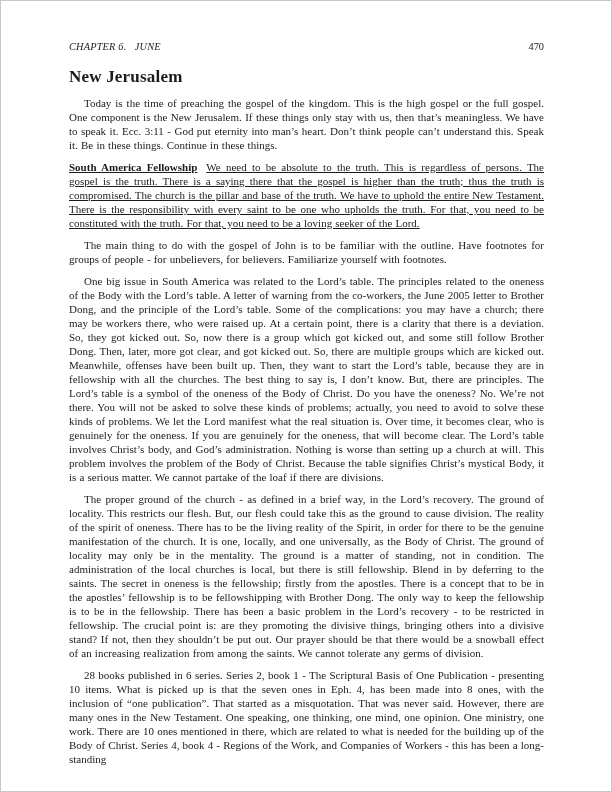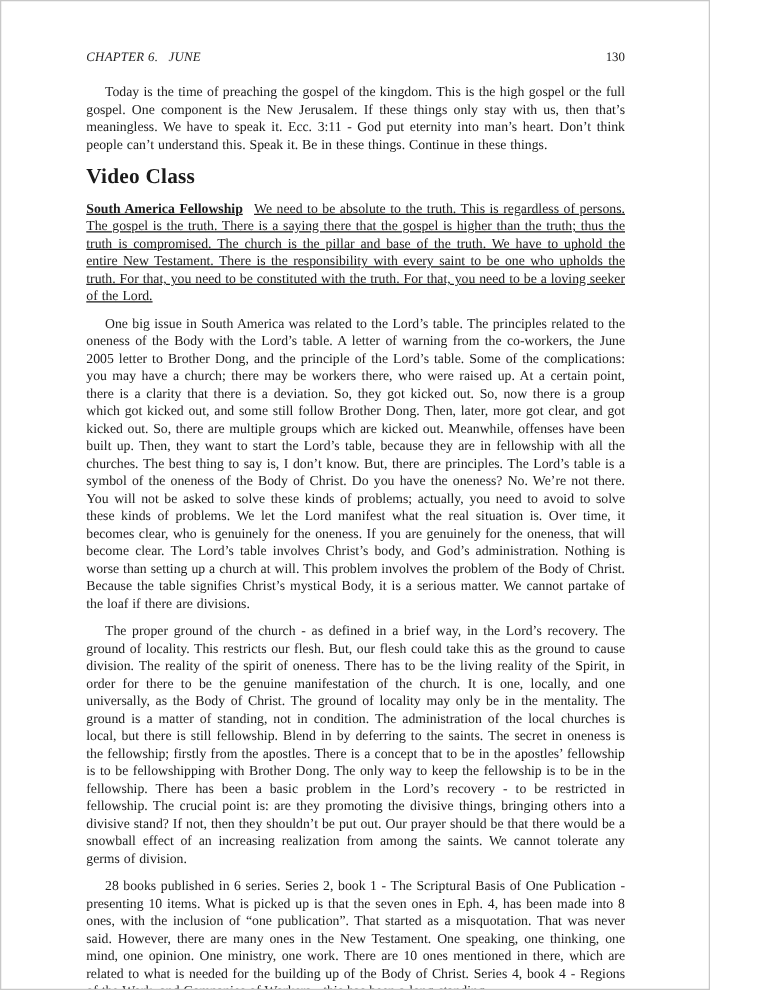--- a/index.html
+++ b/index.html
@@ -1,21 +1,21 @@
 <!DOCTYPE html>
 <html><head>
 <meta charset="utf-8">
 <style>
   html, body {
     margin: 0;
     padding: 0;
     background: #ffffff;
   }
   .page {
-    width: 568px;
+    width: 612px;
     height: 792px;
     box-sizing: border-box;
     background: #ffffff;
     border: 1px solid #c8c8c8;
     padding: 40px 67px 0 68px;
     overflow: hidden;
     color: #1b1b1b;
     font-family: "Liberation Serif", serif;
   }
   .running-header {
@@ -60,23 +60,24 @@
   }
   .italic {
   }
 </style>
 </head>
 <body>
 
 <div class="page">
   <div class="running-header">
     <span class="rh-left">CHAPTER 6.   JUNE</span>
-    <span class="rh-right">130</span>
+    <span class="rh-right">470</span>
   </div>
   <div id="document-body">
+      <h1 class="section-title">New Jerusalem</h1>
       <p class="para"><span>Today is the time of preaching the gospel of the kingdom. This is the high gospel or the full gospel. One component is the New Jerusalem. If these things only stay with us, then that’s meaningless. We have to speak it. Ecc. 3:11 - God put eternity into man’s heart. Don’t think people can’t understand this. Speak it. Be in these things. Continue in these things.</span></p>
-      <h1 class="section-title">Video Class</h1>
       <p class="para no-indent"><span class="bold-lead">South America Fellowship</span><span>We need to be absolute to the truth. This is regardless of persons. The gospel is the truth. There is a saying there that the gospel is higher than the truth; thus the truth is compromised. The church is the pillar and base of the truth. We have to uphold the entire New Testament. There is the responsibility with every saint to be one who upholds the truth. For that, you need to be constituted with the truth. For that, you need to be a loving seeker of the Lord.</span></p>
+      <p class="para"><span>The main thing to do with the gospel of John is to be familiar with the outline. Have footnotes for groups of people - for unbelievers, for believers. Familiarize yourself with footnotes.</span></p>
       <p class="para"><span>One big issue in South America was related to the Lord’s table. The principles related to the oneness of the Body with the Lord’s table. A letter of warning from the co-workers, the June 2005 letter to Brother Dong, and the principle of the Lord’s table. Some of the complications: you may have a church; there may be workers there, who were raised up. At a certain point, there is a clarity that there is a deviation. So, they got kicked out. So, now there is a group which got kicked out, and some still follow Brother Dong. Then, later, more got clear, and got kicked out. So, there are multiple groups which are kicked out. Meanwhile, offenses have been built up. Then, they want to start the Lord’s table, because they are in fellowship with all the churches. The best thing to say is, I don’t know. But, there are principles. The Lord’s table is a symbol of the oneness of the Body of Christ. Do you have the oneness? No. We’re not there. You will not be asked to solve these kinds of problems; actually, you need to avoid to solve these kinds of problems. We let the Lord manifest what the real situation is. Over time, it becomes clear, who is genuinely for the oneness. If you are genuinely for the oneness, that will become clear. The Lord’s table involves Christ’s body, and God’s administration. Nothing is worse than setting up a church at will. This problem involves the problem of the Body of Christ. Because the table signifies Christ’s mystical Body, it is a serious matter. We cannot partake of the loaf if there are divisions.</span></p>
       <p class="para"><span>The proper ground of the church - as defined in a brief way, in the Lord’s recovery. The ground of locality. This restricts our flesh. But, our flesh could take this as the ground to cause division. The reality of the spirit of oneness. There has to be the living reality of the Spirit, in order for there to be the genuine manifestation of the church. It is one, locally, and one universally, as the Body of Christ. The ground of locality may only be in the mentality. The ground is a matter of standing, not in condition. The administration of the local churches is local, but there is still fellowship. Blend in by deferring to the saints. The secret in oneness is the fellowship; firstly from the apostles. There is a concept that to be in the apostles’ fellowship is to be fellowshipping with Brother Dong. The only way to keep the fellowship is to be in the fellowship. There has been a basic problem in the Lord’s recovery - to be restricted in fellowship. The crucial point is: are they promoting the divisive things, bringing others into a divisive stand? If not, then they shouldn’t be put out. Our prayer should be that there would be a snowball effect of an increasing realization from among the saints. We cannot tolerate any germs of division.</span></p>
       <p class="para"><span>28 books published in 6 series. </span><span class="italic">Series 2, book 1 - The Scriptural Basis of One Publication</span><span> - presenting 10 items. What is picked up is that the seven ones in Eph. 4, has been made into 8 ones, with the inclusion of “one publication”. That started as a misquotation. That was never said. However, there are many ones in the New Testament. One speaking, one thinking, one mind, one opinion. One ministry, one work. There are 10 ones mentioned in there, which are related to what is needed for the building up of the Body of Christ. </span><span class="italic">Series 4, book 4 - Regions of the Work, and Companies of Workers</span><span> - this has been a long-standing</span></p>
     </div>
 </div>
 
 </body></html>

